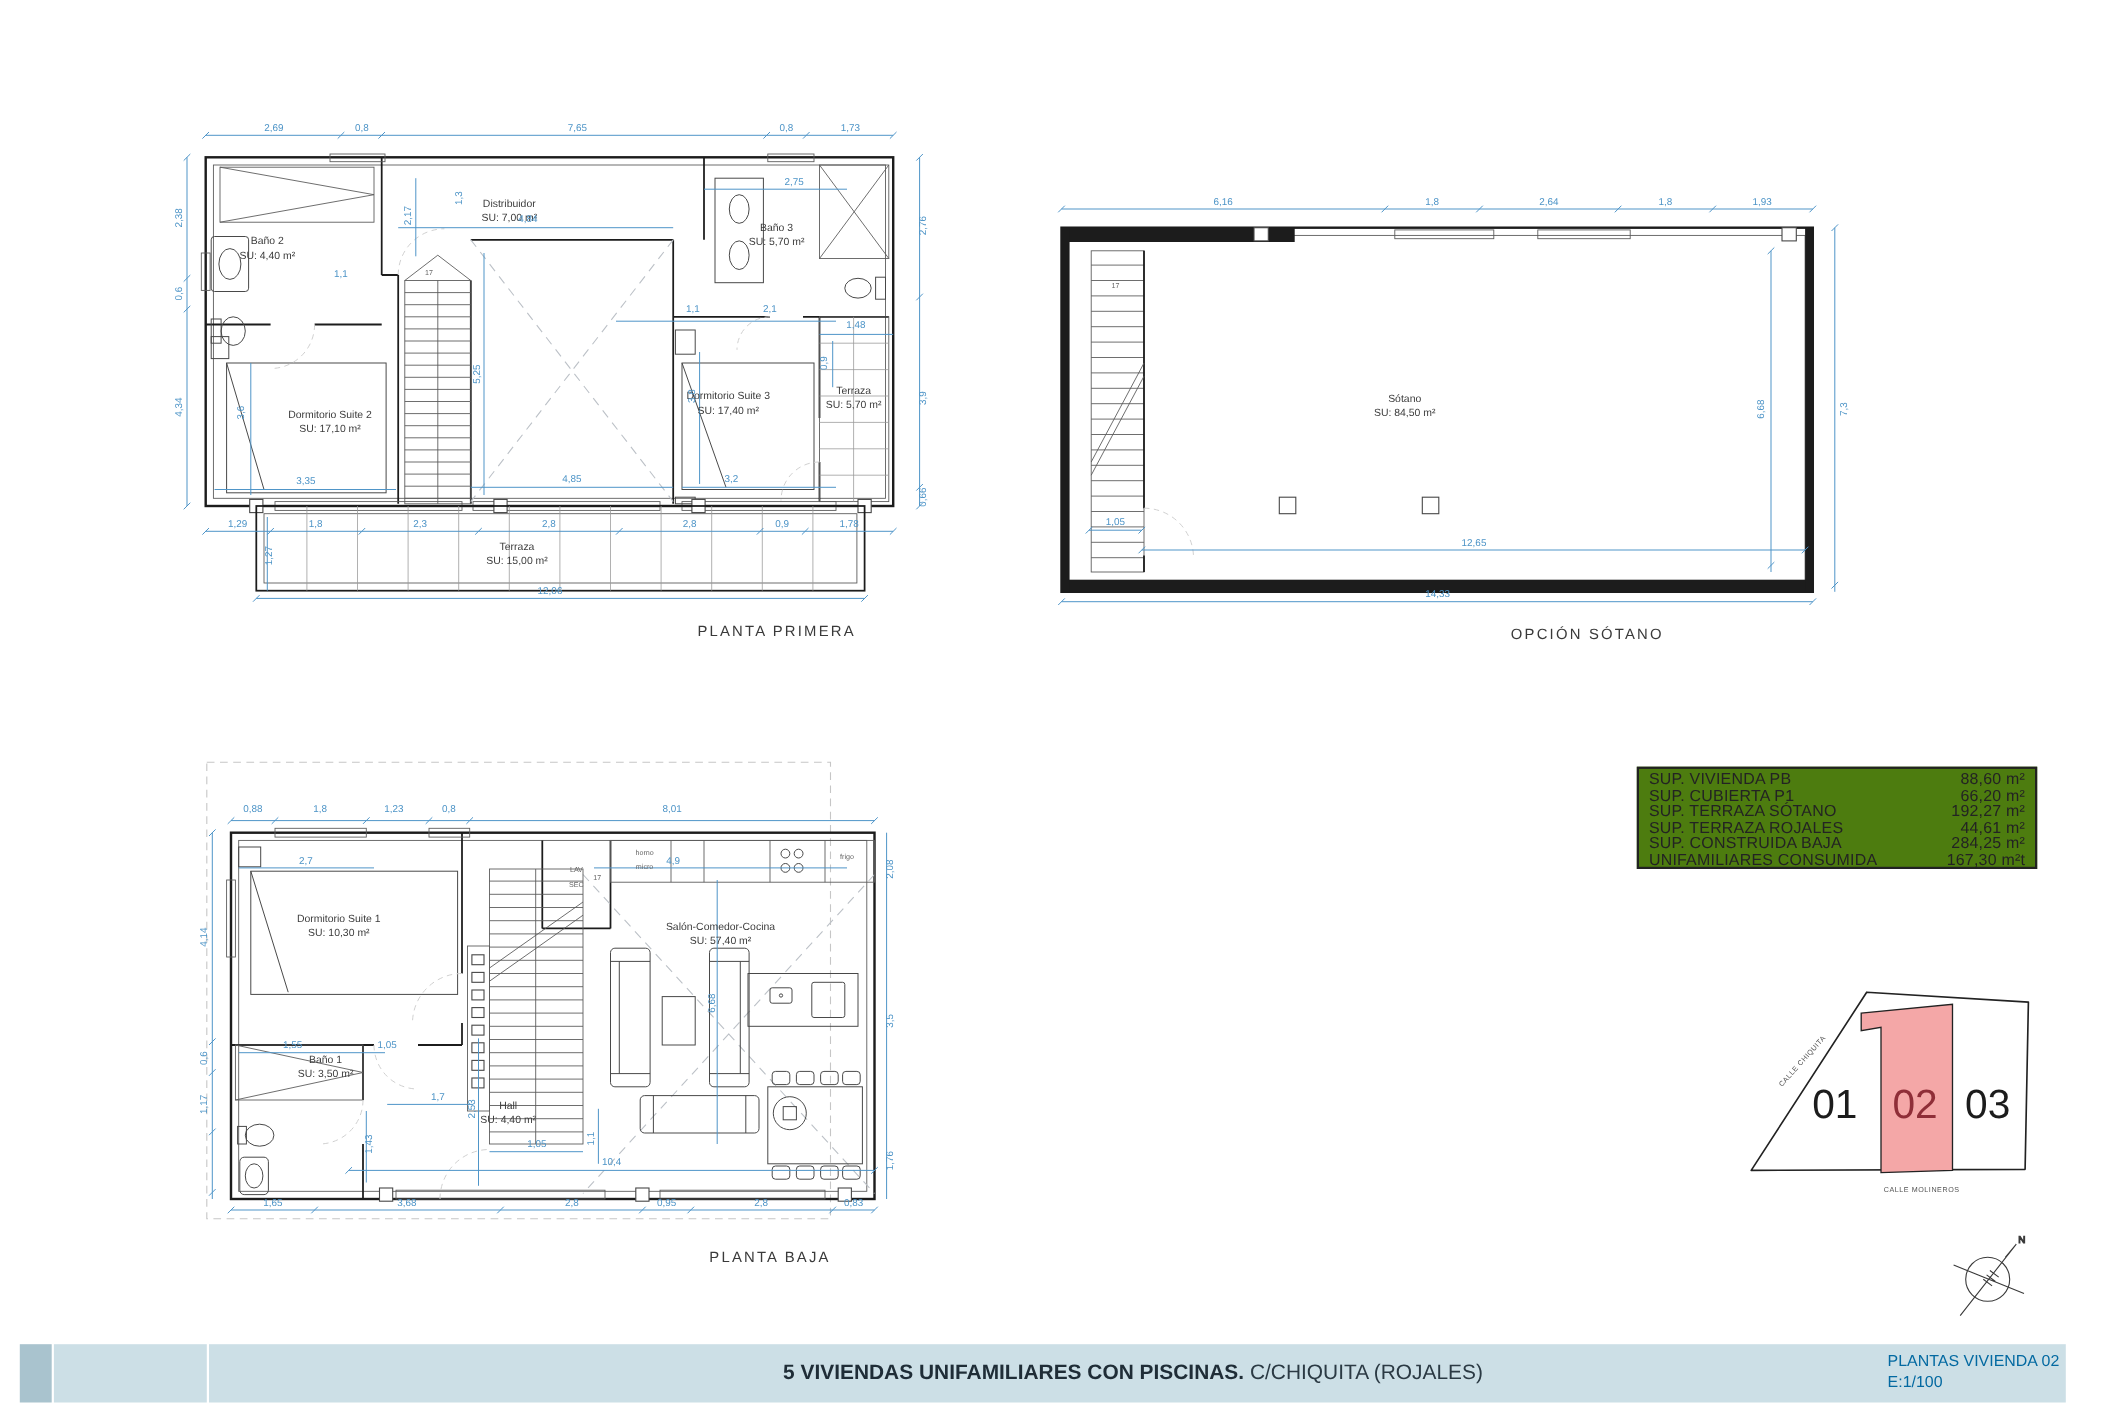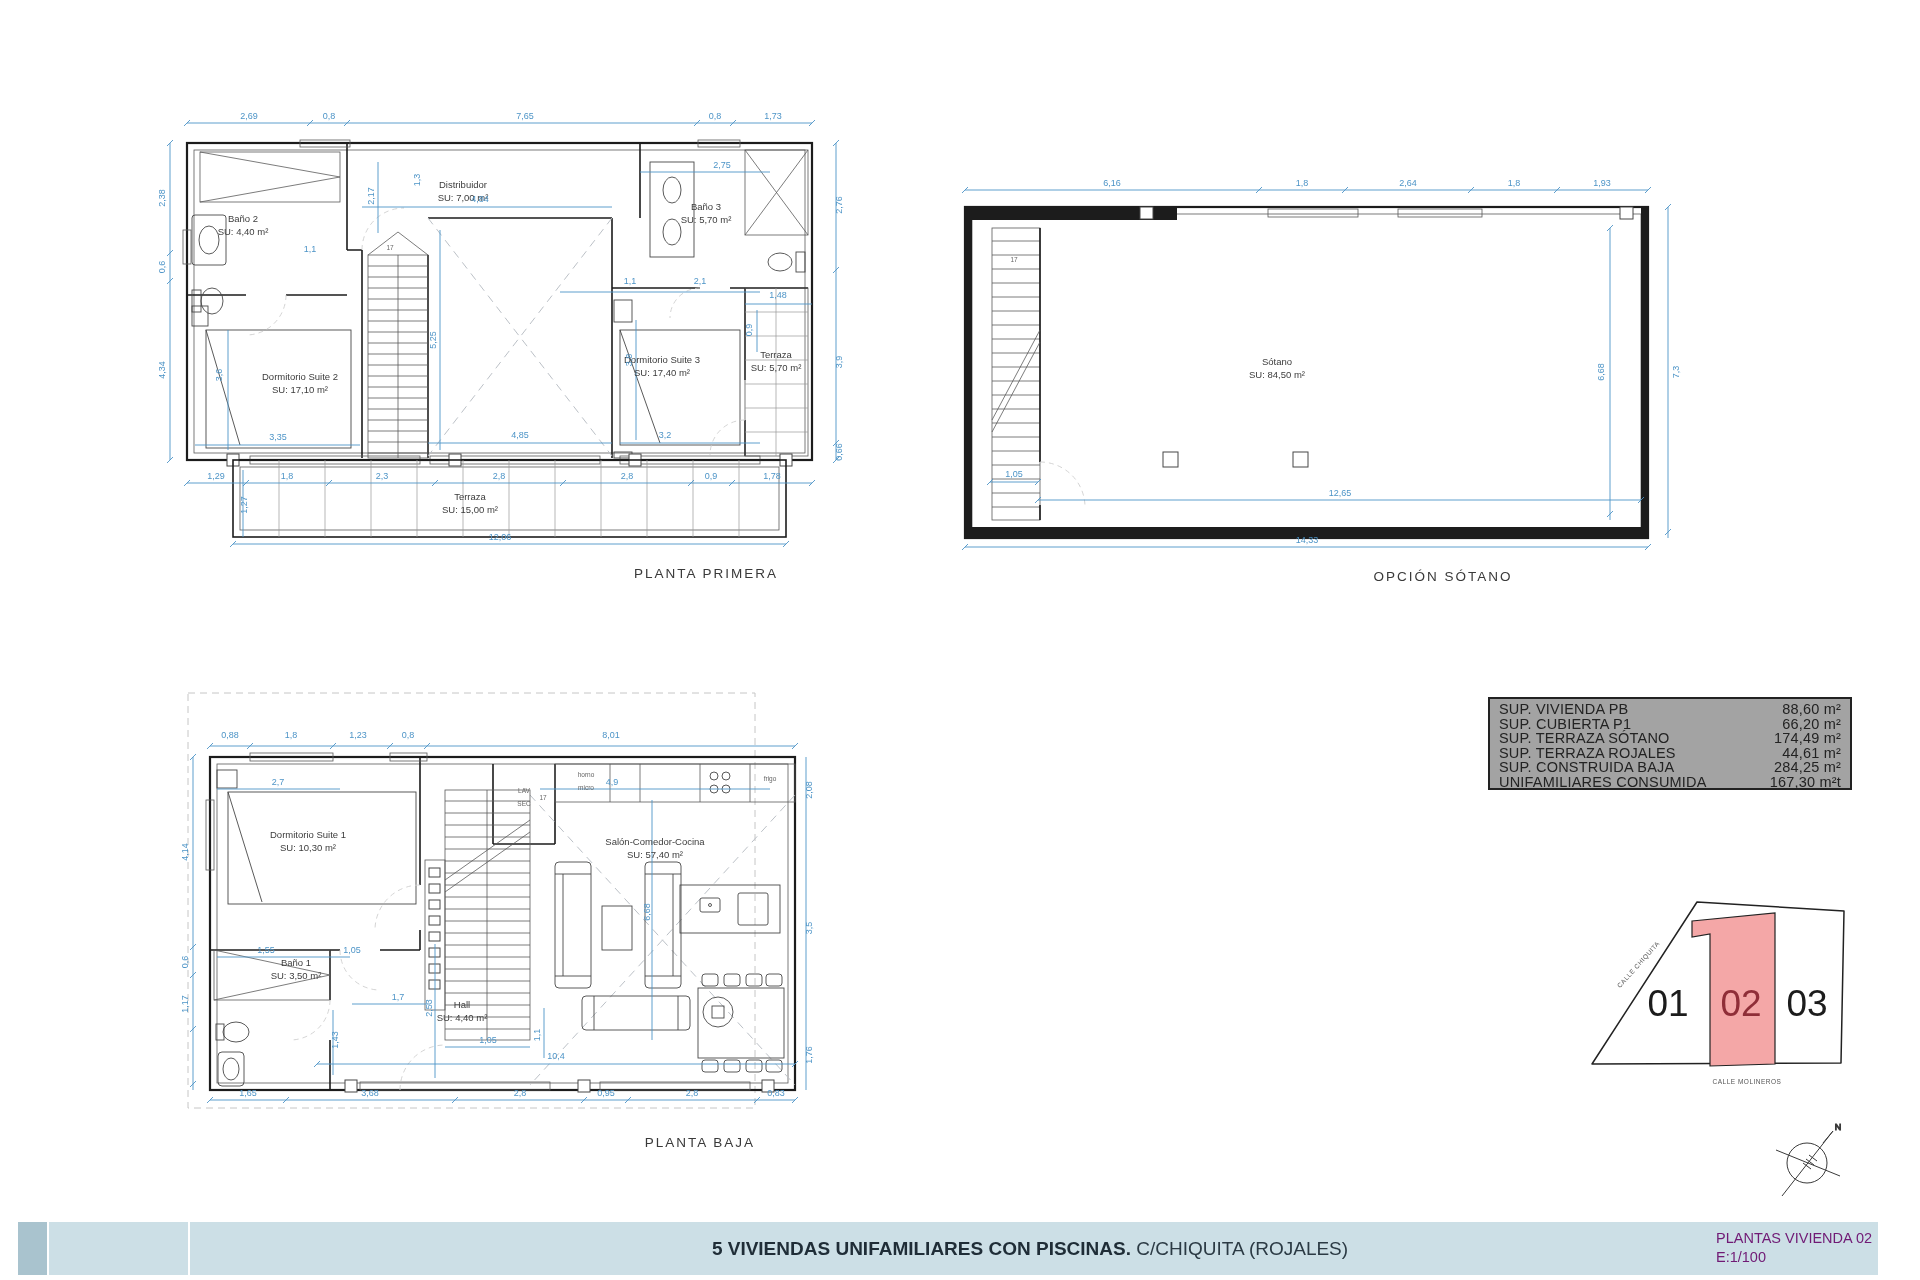--- a/index.html
+++ b/index.html
@@ -27,36 +27,36 @@
   .hatch{stroke:#9a9a9a;stroke-width:.7;}
   .site-outline{fill:#ffffff;stroke:#222;stroke-width:1.5;stroke-linejoin:round;}
   .plot-num{font-size:37px;fill:#1c1c1c;text-anchor:middle;}
   .plot-num.hl{fill:#8f2e38;}
   .street{font-size:6.5px;fill:#555;text-anchor:middle;letter-spacing:.5px;}
   .north{font-size:9px;fill:#333;text-anchor:middle;}
   .compass{fill:none;stroke:#3a3a3a;stroke-width:1;}
 
   
   .areas-table{position:absolute;left:1488px;top:697px;width:364px;height:93px;
-      border:2px solid #222;background:#a3a3a3;box-sizing:border-box;
+      border:2px solid #222;background:#4d7c0f;box-sizing:border-box;
       padding:3px 9px 3px 9px;display:flex;flex-direction:column;justify-content:space-between;}
   .areas-row{display:flex;justify-content:space-between;font-size:14.5px;color:#232323;
       line-height:14.5px;letter-spacing:.2px;}
   .areas-row .val{text-align:left;}
 
   
   .titlebar{position:absolute;left:0;top:1222px;width:1920px;height:53px;}
   .tb-seg{position:absolute;top:0;height:53px;background:#ccdfe6;}
   .tb-sq{left:18px;width:29px;background:#a9c3ce;}
   .tb-a{left:49px;width:139px;}
   .tb-b{left:190px;width:1688px;}
   .tb-title{position:absolute;left:330px;top:0;width:1020px;height:53px;display:flex;
       align-items:center;justify-content:center;font-size:19px;color:#2b3a44;white-space:pre;}
   .tb-title b{color:#1f2d37;}
-  .tb-info{position:absolute;left:1526px;top:7px;font-size:14.5px;color:#701a75;line-height:19px;}
+  .tb-info{position:absolute;left:1526px;top:7px;font-size:14.5px;color:#0369a1;line-height:19px;}
 </style>
 </head>
 <body>
 
 <div class="page">
 
 <svg class="sheet-svg" viewBox="0 0 1920 1280">
 
   <g>
 
@@ -419,21 +419,21 @@
   <div class="areas-row">
         <span>SUP. VIVIENDA PB</span>
         <span class="val">88,60 m²</span>
       </div>
   <div class="areas-row">
         <span>SUP. CUBIERTA P1</span>
         <span class="val">66,20 m²</span>
       </div>
   <div class="areas-row">
         <span>SUP. TERRAZA SÓTANO</span>
-        <span class="val">174,49 m²</span>
+        <span class="val">192,27 m²</span>
       </div>
   <div class="areas-row">
         <span>SUP. TERRAZA ROJALES</span>
         <span class="val">44,61 m²</span>
       </div>
   <div class="areas-row">
         <span>SUP. CONSTRUIDA BAJA</span>
         <span class="val">284,25 m²</span>
       </div>
   <div class="areas-row">

